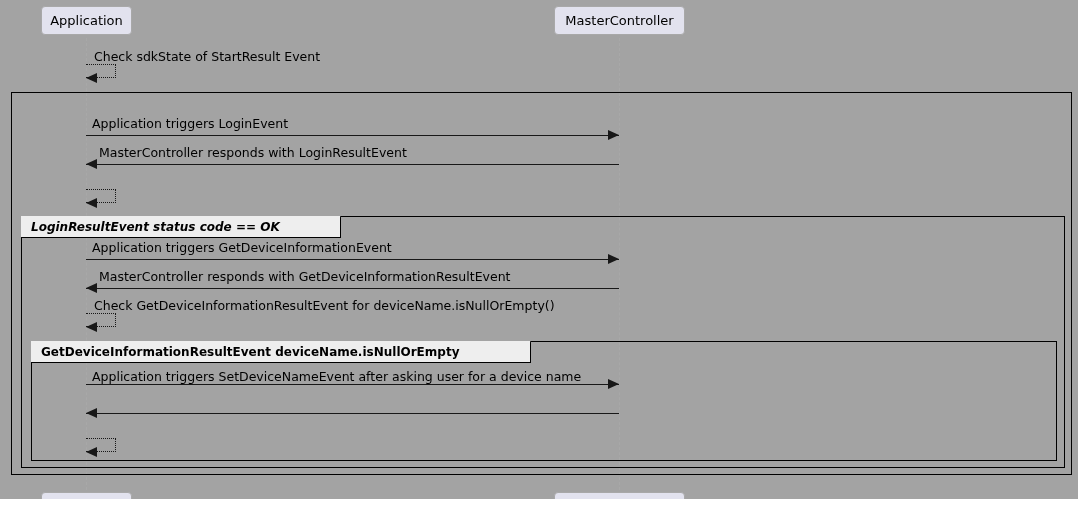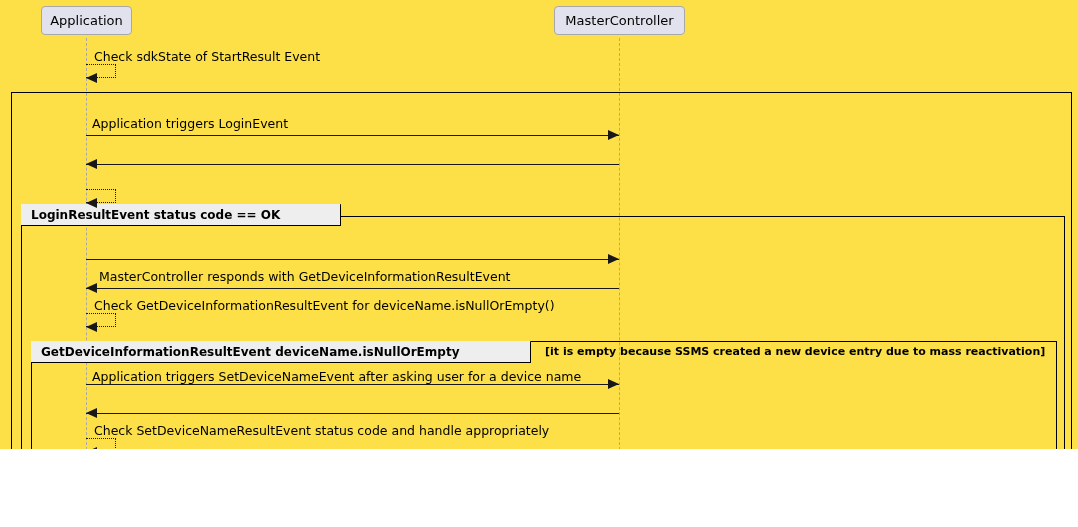--- a/index.html
+++ b/index.html
@@ -7,22 +7,22 @@
     margin: 0;
     padding: 0;
     background: #FFFFFF;
   }
   body {
     font-family: "DejaVu Sans", sans-serif;
   }
   #diagram {
     position: relative;
     width: 1078px;
-    height: 449px;
-    background: #fde047;
+    height: 499px;
+    background: #a3a3a3;
     overflow: hidden;
   }
 
   
   .participant {
     position: absolute;
     box-sizing: border-box;
     background: #E2E2EE;
     border: 1px solid #A8A8A8;
     border-radius: 4px;
@@ -158,58 +158,58 @@
   <div class="msg-label" style="left:94px; top:51px;">Check sdkState of StartResult Event</div>
   <div class="self-msg" style="left:86px; top:64px; width:30px; height:14px;"></div>
   <div class="self-arrow" style="left:86px; top:73px;"></div>
 
   <div class="frame" style="left:11px; top:92px; width:1061px; height:383px;"></div>
 
   <div class="msg-label" style="left:92px; top:118px;">Application triggers LoginEvent</div>
   <div class="msg-line" style="left:86px; top:135px; width:533px;"></div>
   <div class="arrow-right" style="left:608px; top:130px;"></div>
 
+  <div class="msg-label" style="left:99px; top:147px;">MasterController responds with LoginResultEvent</div>
   <div class="msg-line" style="left:86px; top:164px; width:533px;"></div>
   <div class="arrow-left" style="left:86px; top:159px;"></div>
 
   <div class="self-msg" style="left:86px; top:189px; width:30px; height:14px;"></div>
   <div class="self-arrow" style="left:86px; top:198px;"></div>
 
   <div class="frame" style="left:21px; top:216px; width:1044px; height:252px;"></div>
-  <div class="frame-label" style="left:21px; top:204px; width:320px; height:22px;">
+  <div class="frame-label" style="left:21px; top:216px; width:320px; height:22px;font-style:italic;">
     <span>LoginResultEvent status code == OK</span>
     <span class="corner"></span>
   </div>
 
+  <div class="msg-label" style="left:92px; top:242px;">Application triggers GetDeviceInformationEvent</div>
   <div class="msg-line" style="left:86px; top:259px; width:533px;"></div>
   <div class="arrow-right" style="left:608px; top:254px;"></div>
 
   <div class="msg-label" style="left:99px; top:271px;">MasterController responds with GetDeviceInformationResultEvent</div>
   <div class="msg-line" style="left:86px; top:288px; width:533px;"></div>
   <div class="arrow-left" style="left:86px; top:283px;"></div>
 
   <div class="msg-label" style="left:94px; top:300px;">Check GetDeviceInformationResultEvent for deviceName.isNullOrEmpty()</div>
   <div class="self-msg" style="left:86px; top:313px; width:30px; height:14px;"></div>
   <div class="self-arrow" style="left:86px; top:322px;"></div>
 
   <div class="frame" style="left:31px; top:341px; width:1026px; height:120px;"></div>
   <div class="frame-label" style="left:31px; top:341px; width:500px; height:22px;">
     <span>GetDeviceInformationResultEvent deviceName.isNullOrEmpty</span>
     <span class="corner"></span>
   </div>
-  <div class="frame-guard" style="left:545px; top:346px;">[it is empty because SSMS created a new device entry due to mass reactivation]</div>
 
   <div class="msg-label" style="left:92px; top:371px;">Application triggers SetDeviceNameEvent after asking user for a device name</div>
   <div class="msg-line" style="left:86px; top:384px; width:533px;"></div>
   <div class="arrow-right" style="left:608px; top:379px;"></div>
 
   <div class="msg-line" style="left:86px; top:413px; width:533px;"></div>
   <div class="arrow-left" style="left:86px; top:408px;"></div>
 
-  <div class="msg-label" style="left:94px; top:425px;">Check SetDeviceNameResultEvent status code and handle appropriately</div>
   <div class="self-msg" style="left:86px; top:438px; width:30px; height:14px;"></div>
   <div class="self-arrow" style="left:86px; top:447px;"></div>
 
   <div class="participant" style="left:41px; top:492px; width:91px; height:29px;">
     <span>Application</span>
   </div>
   <div class="participant" style="left:554px; top:492px; width:131px; height:29px;">
     <span>MasterController</span>
   </div>
 

